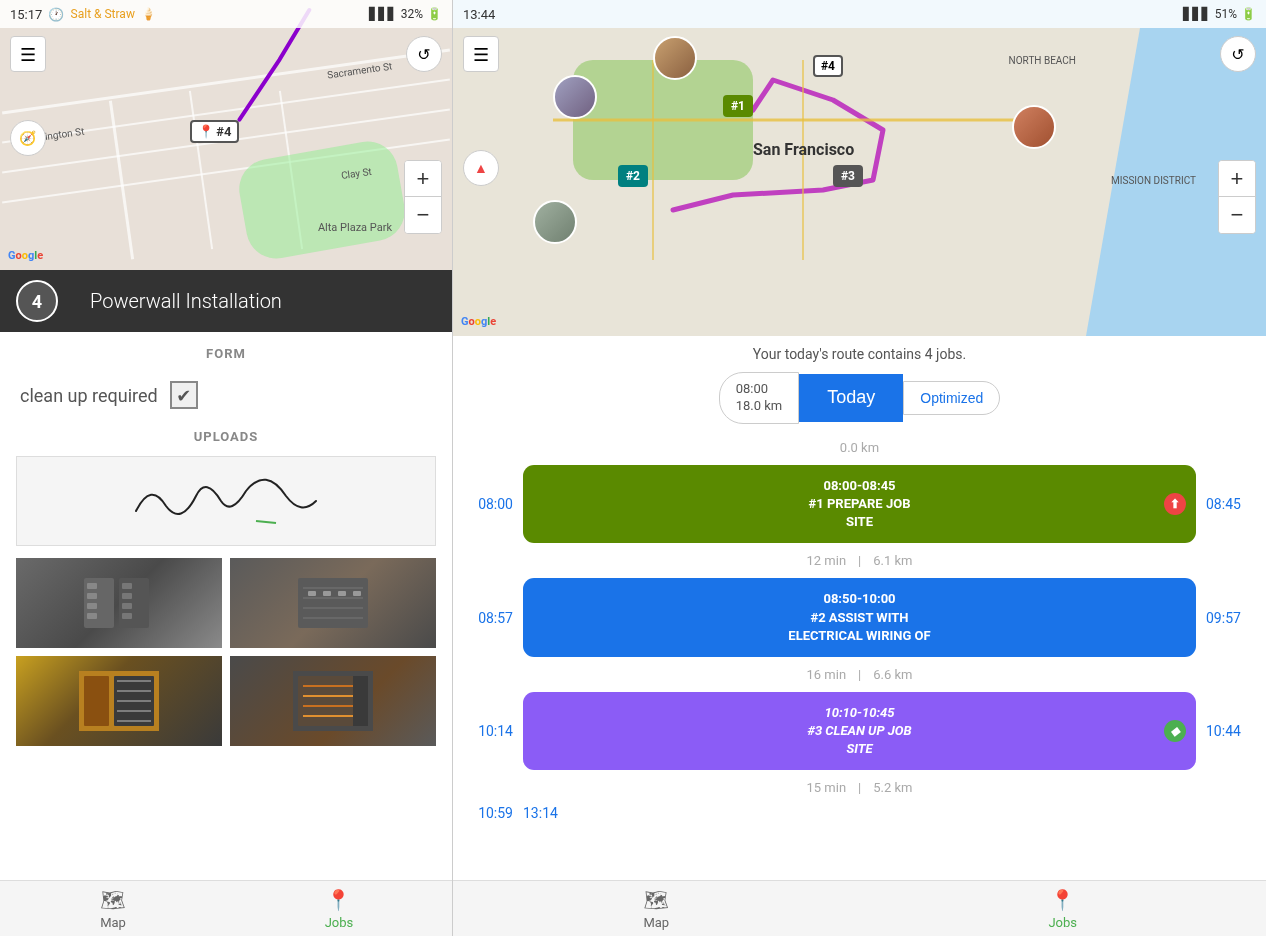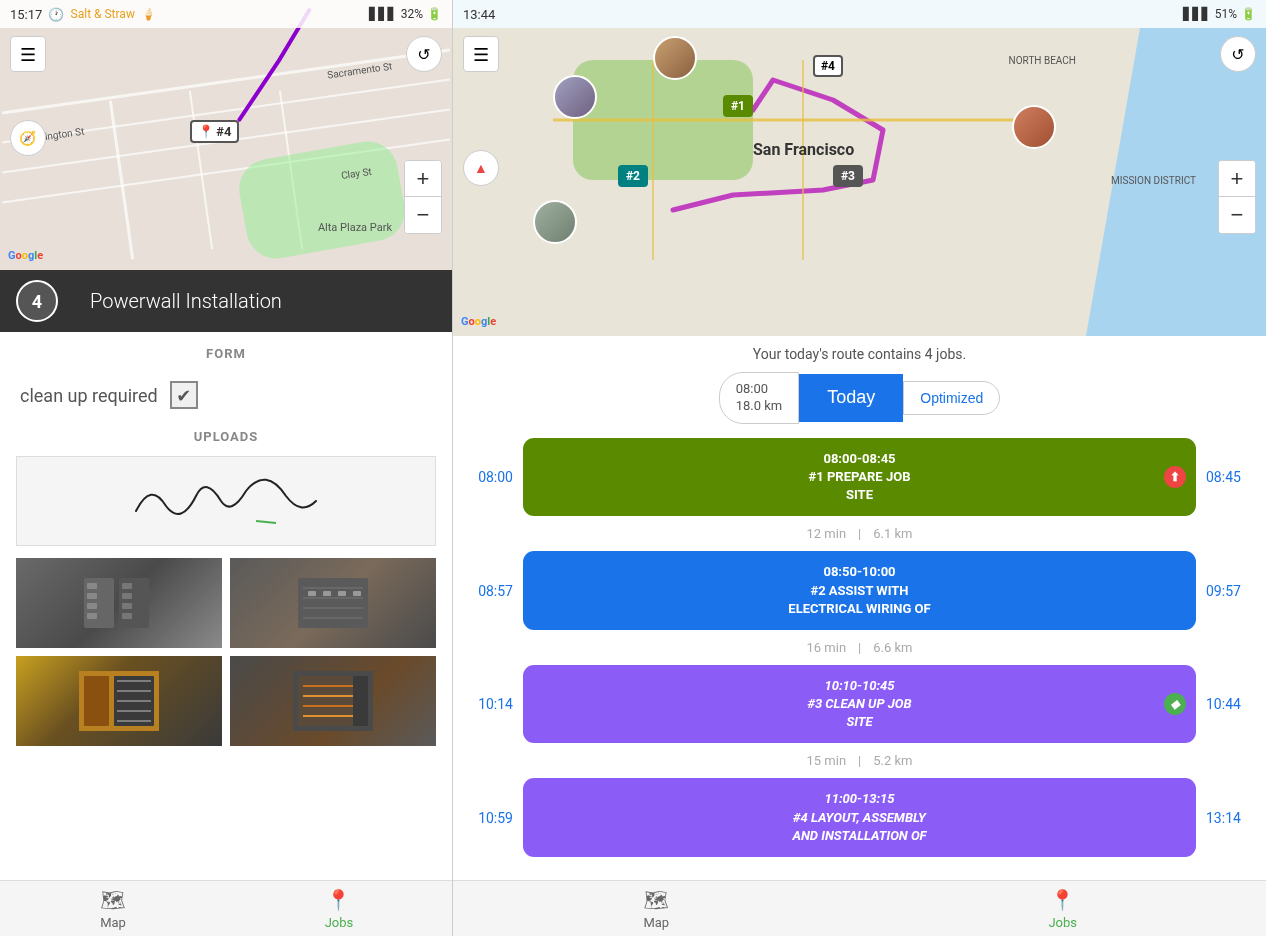--- a/index.html
+++ b/index.html
@@ -918,20 +918,23 @@
     <div class="date-time-box">
       <div>08:00</div>
       <div>18.0 km</div>
     </div>
     <button class="today-btn">Today</button>
     <button class="optimized-btn">Optimized</button>
   </div>
 
   <div class="timeline">
 
+    <div class="timeline-separator">
+      <span>0.0 km</span>
+    </div>
     <div class="job-row">
       <span class="time-left">08:00</span>
       <div class="job-card green">
         <div>08:00-08:45<br>#1 PREPARE JOB<br>SITE</div>
         <span class="job-status-icon" style="background:#e44; color:#fff; border-radius:50%; width:22px; height:22px; display:flex; align-items:center; justify-content:center; font-size:12px; position:absolute; right:10px; top:50%; transform:translateY(-50%);">⬆</span>
       </div>
       <span class="time-right">08:45</span>
     </div>
 
     <div class="timeline-separator">
@@ -961,23 +964,20 @@
       <span class="time-right">10:44</span>
     </div>
 
     <div class="timeline-separator">
       <span>15 min</span>
       <span>|</span>
       <span>5.2 km</span>
     </div>
     <div class="job-row">
       <span class="time-left">10:59</span>
-      <div class="job-card dark">
-        <div>11:00-13:15<br>#4 LAYOUT, ASSEMBLY<br>AND INSTALLATION OF</div>
-      </div>
       <span class="time-right">13:14</span>
     </div>
   </div>
 
   <div class="bottom-nav-right">
     <div class="nav-item inactive">
       <span class="nav-icon">🗺</span>
       <span class="nav-label">Map</span>
     </div>
     <div class="nav-item active">

